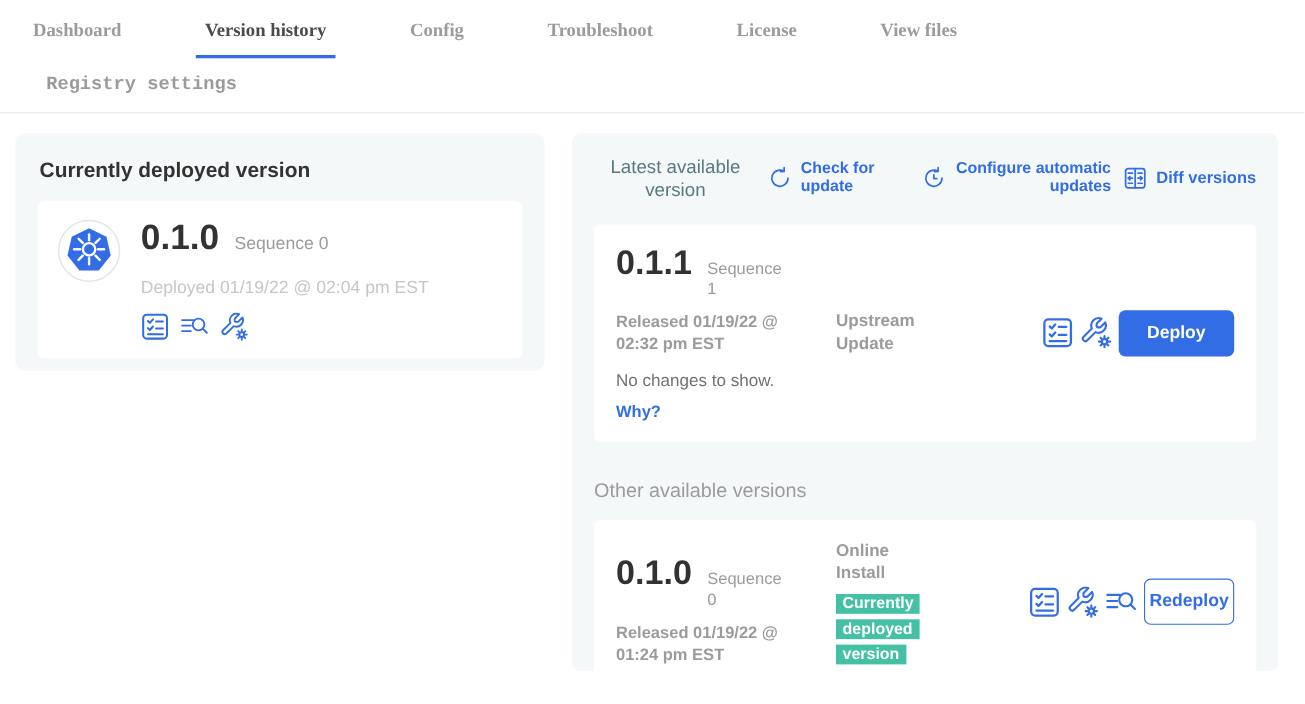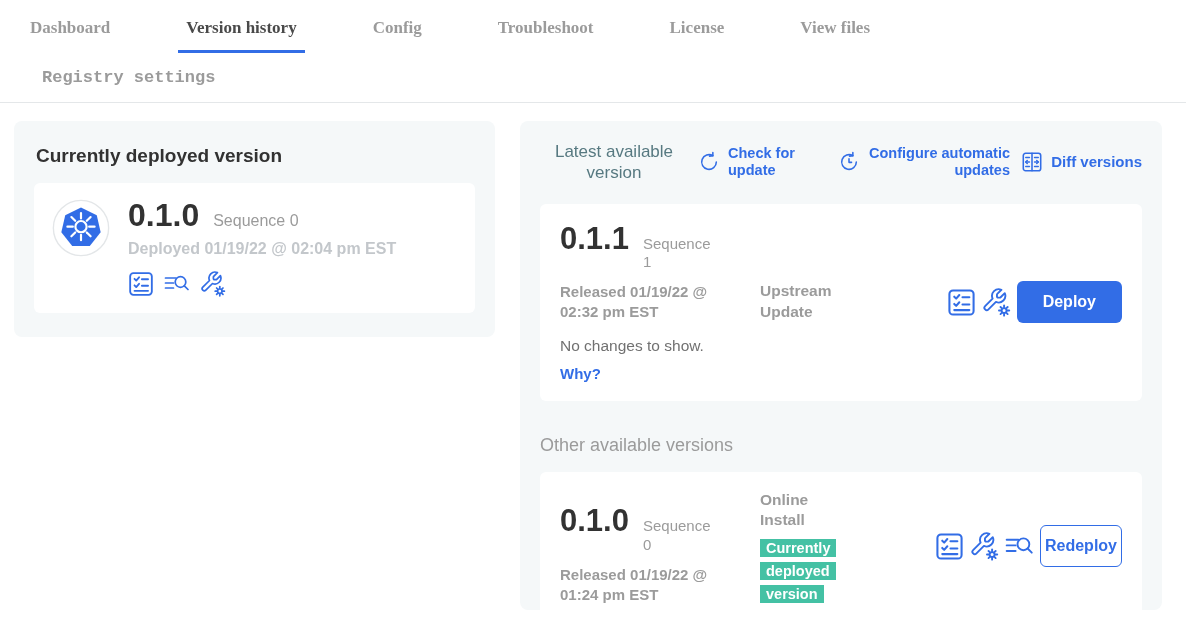--- a/index.html
+++ b/index.html
@@ -31,21 +31,21 @@
 
   .panel-left h1{margin:4px 0 0 2px;font-size:19px;font-weight:700;color:var(--dark);}
 
   .card{background:#fff;border-radius:6px;}
   .deployed-card{margin-top:16px;padding:16px 18px;display:flex;gap:18px;align-items:flex-start;}
   .k8s-logo{width:58px;height:58px;flex:0 0 auto;}
 
   .ver-line{display:flex;align-items:baseline;gap:14px;}
   .ver-num{font-size:32px;font-weight:800;color:var(--dark);line-height:1.05;}
   .seq{font-size:16px;font-weight:500;color:var(--gray);}
-  .deployed-date{margin-top:7px;font-size:16px;font-weight:700;color:var(--light-date);}
+  .deployed-date{margin-top:20px;font-size:16px;font-weight:400;color:var(--light-date);}
   .icon-row{margin-top:13px;display:flex;align-items:center;gap:10px;}
 
   
   .icon{width:26px;height:26px;cursor:pointer;}
   .icon *{fill:none;stroke:var(--accent);stroke-width:1.7;stroke-linecap:round;stroke-linejoin:round;}
   .icon .teeth{stroke-width:1.4;}
   .icon.sm{width:22px;height:22px;}
   .icon.card-ic{width:29px;height:29px;}
 
   

